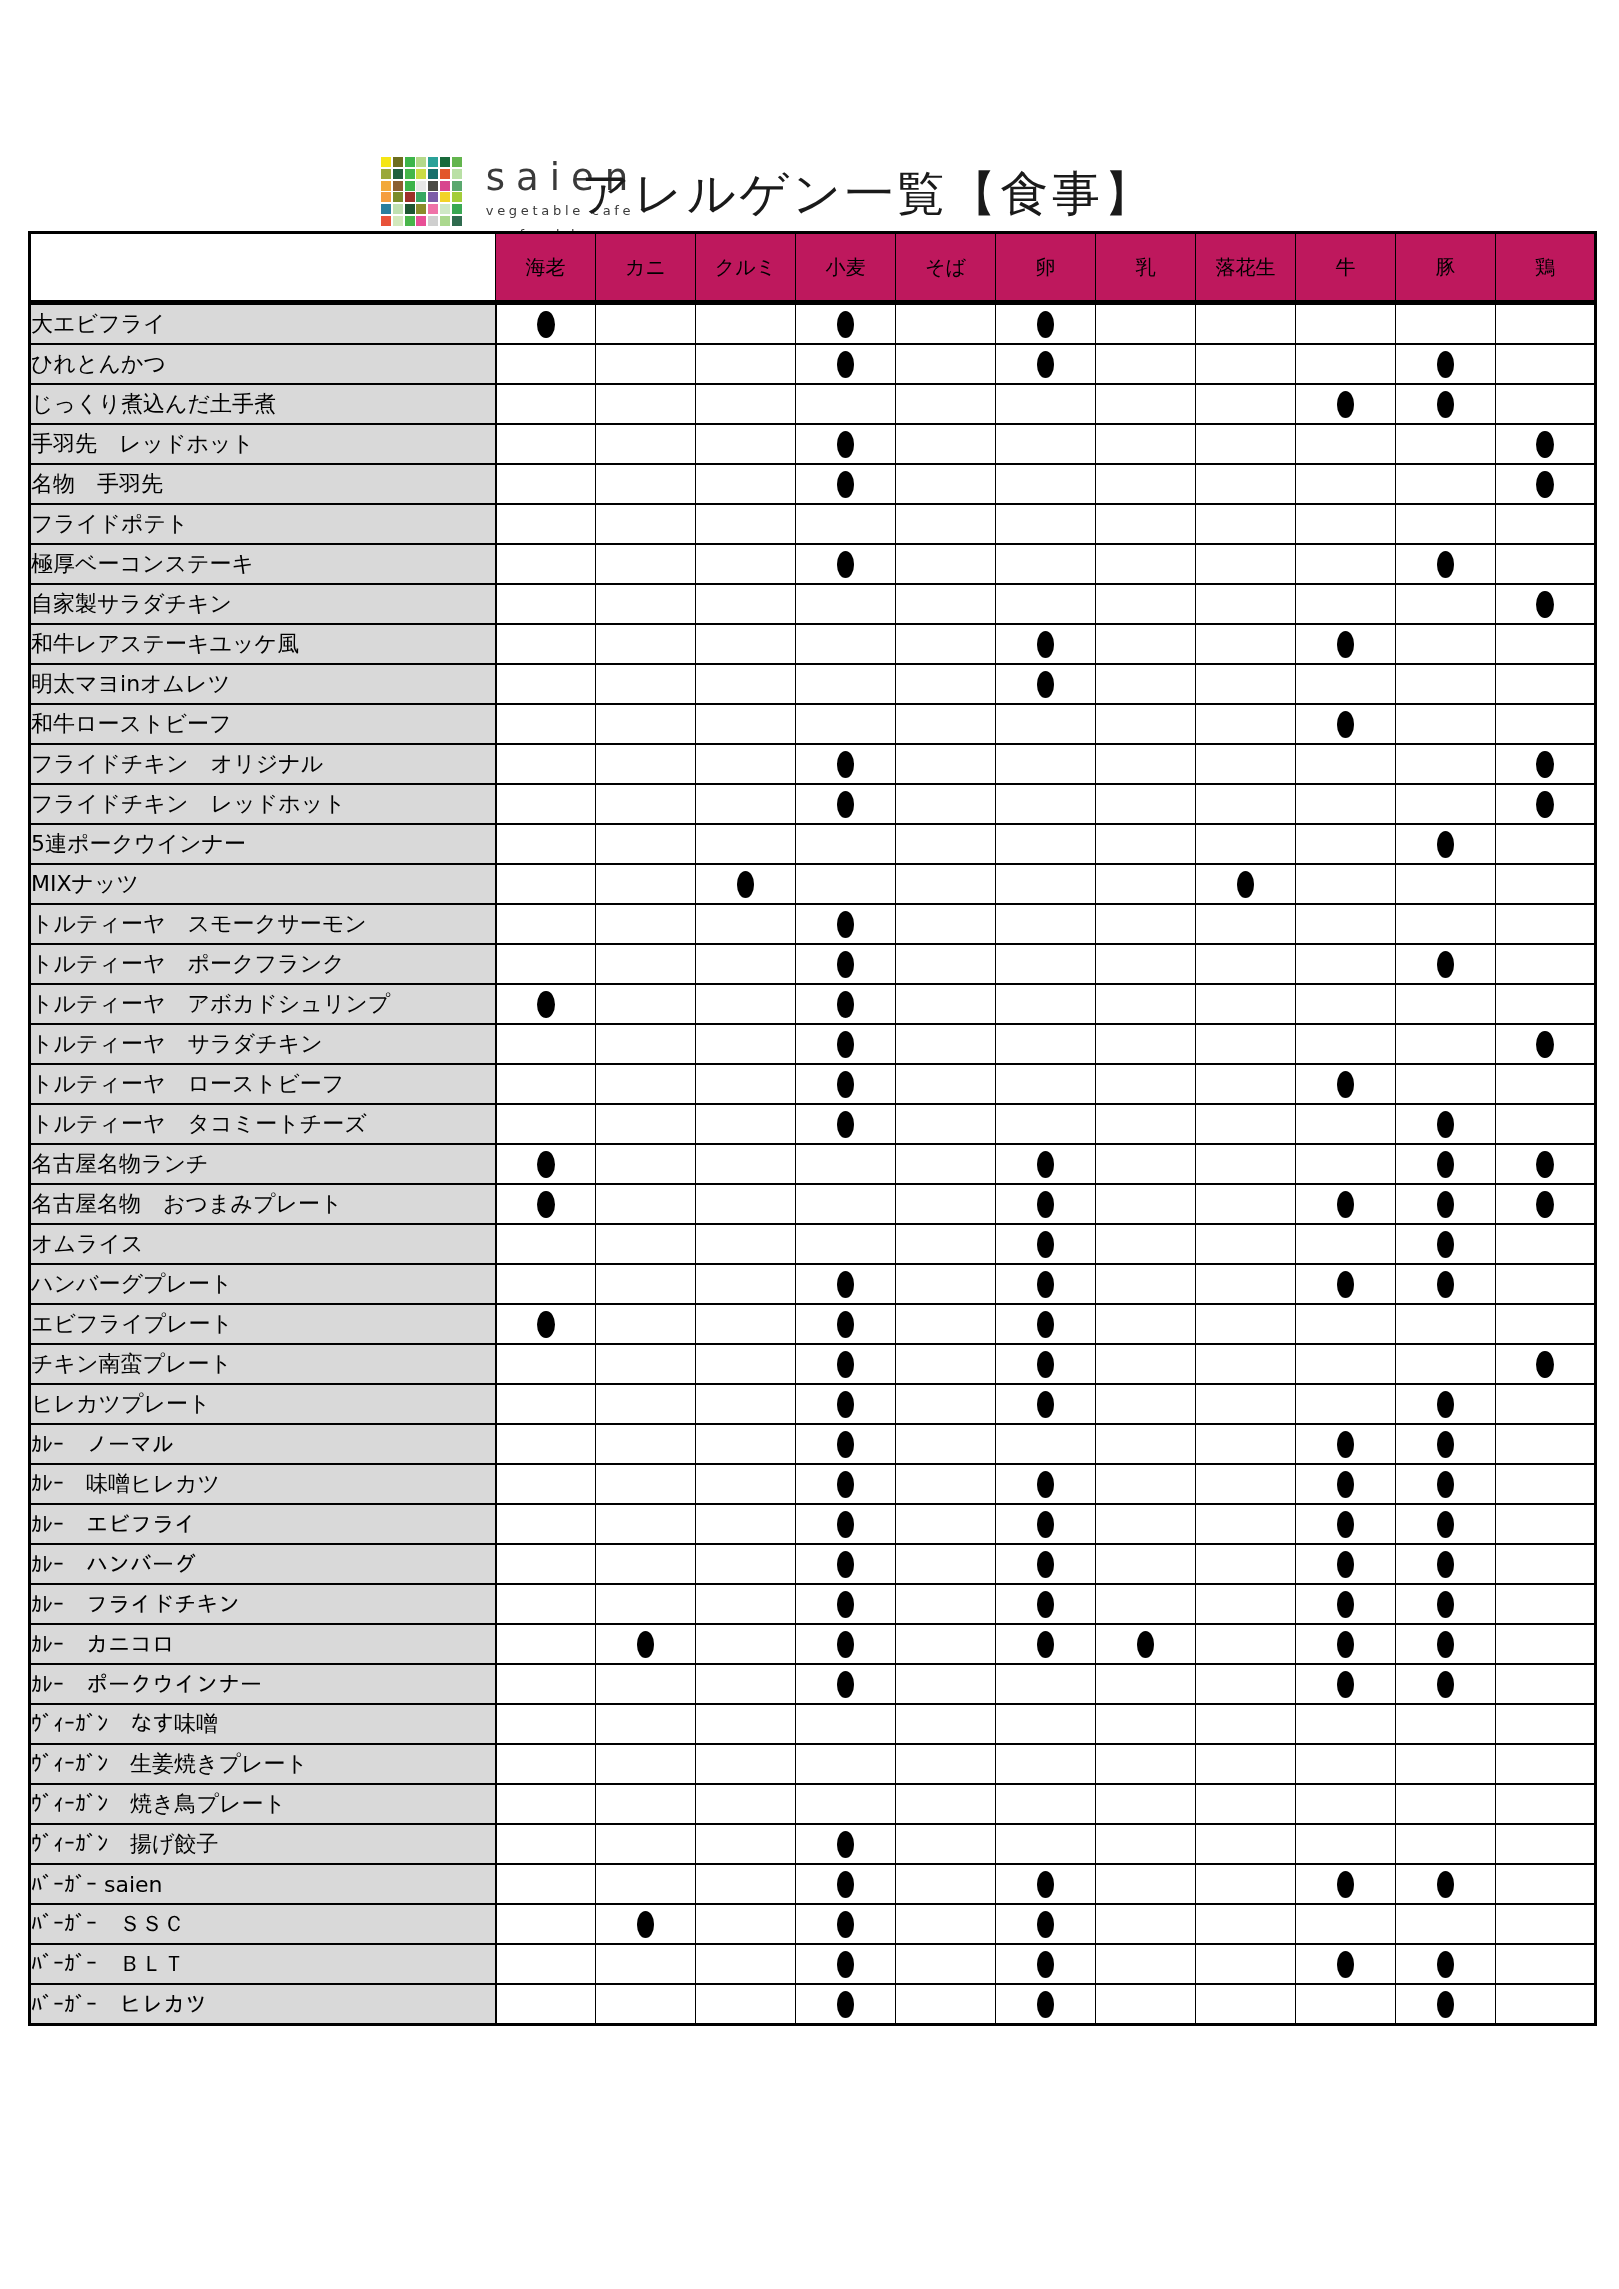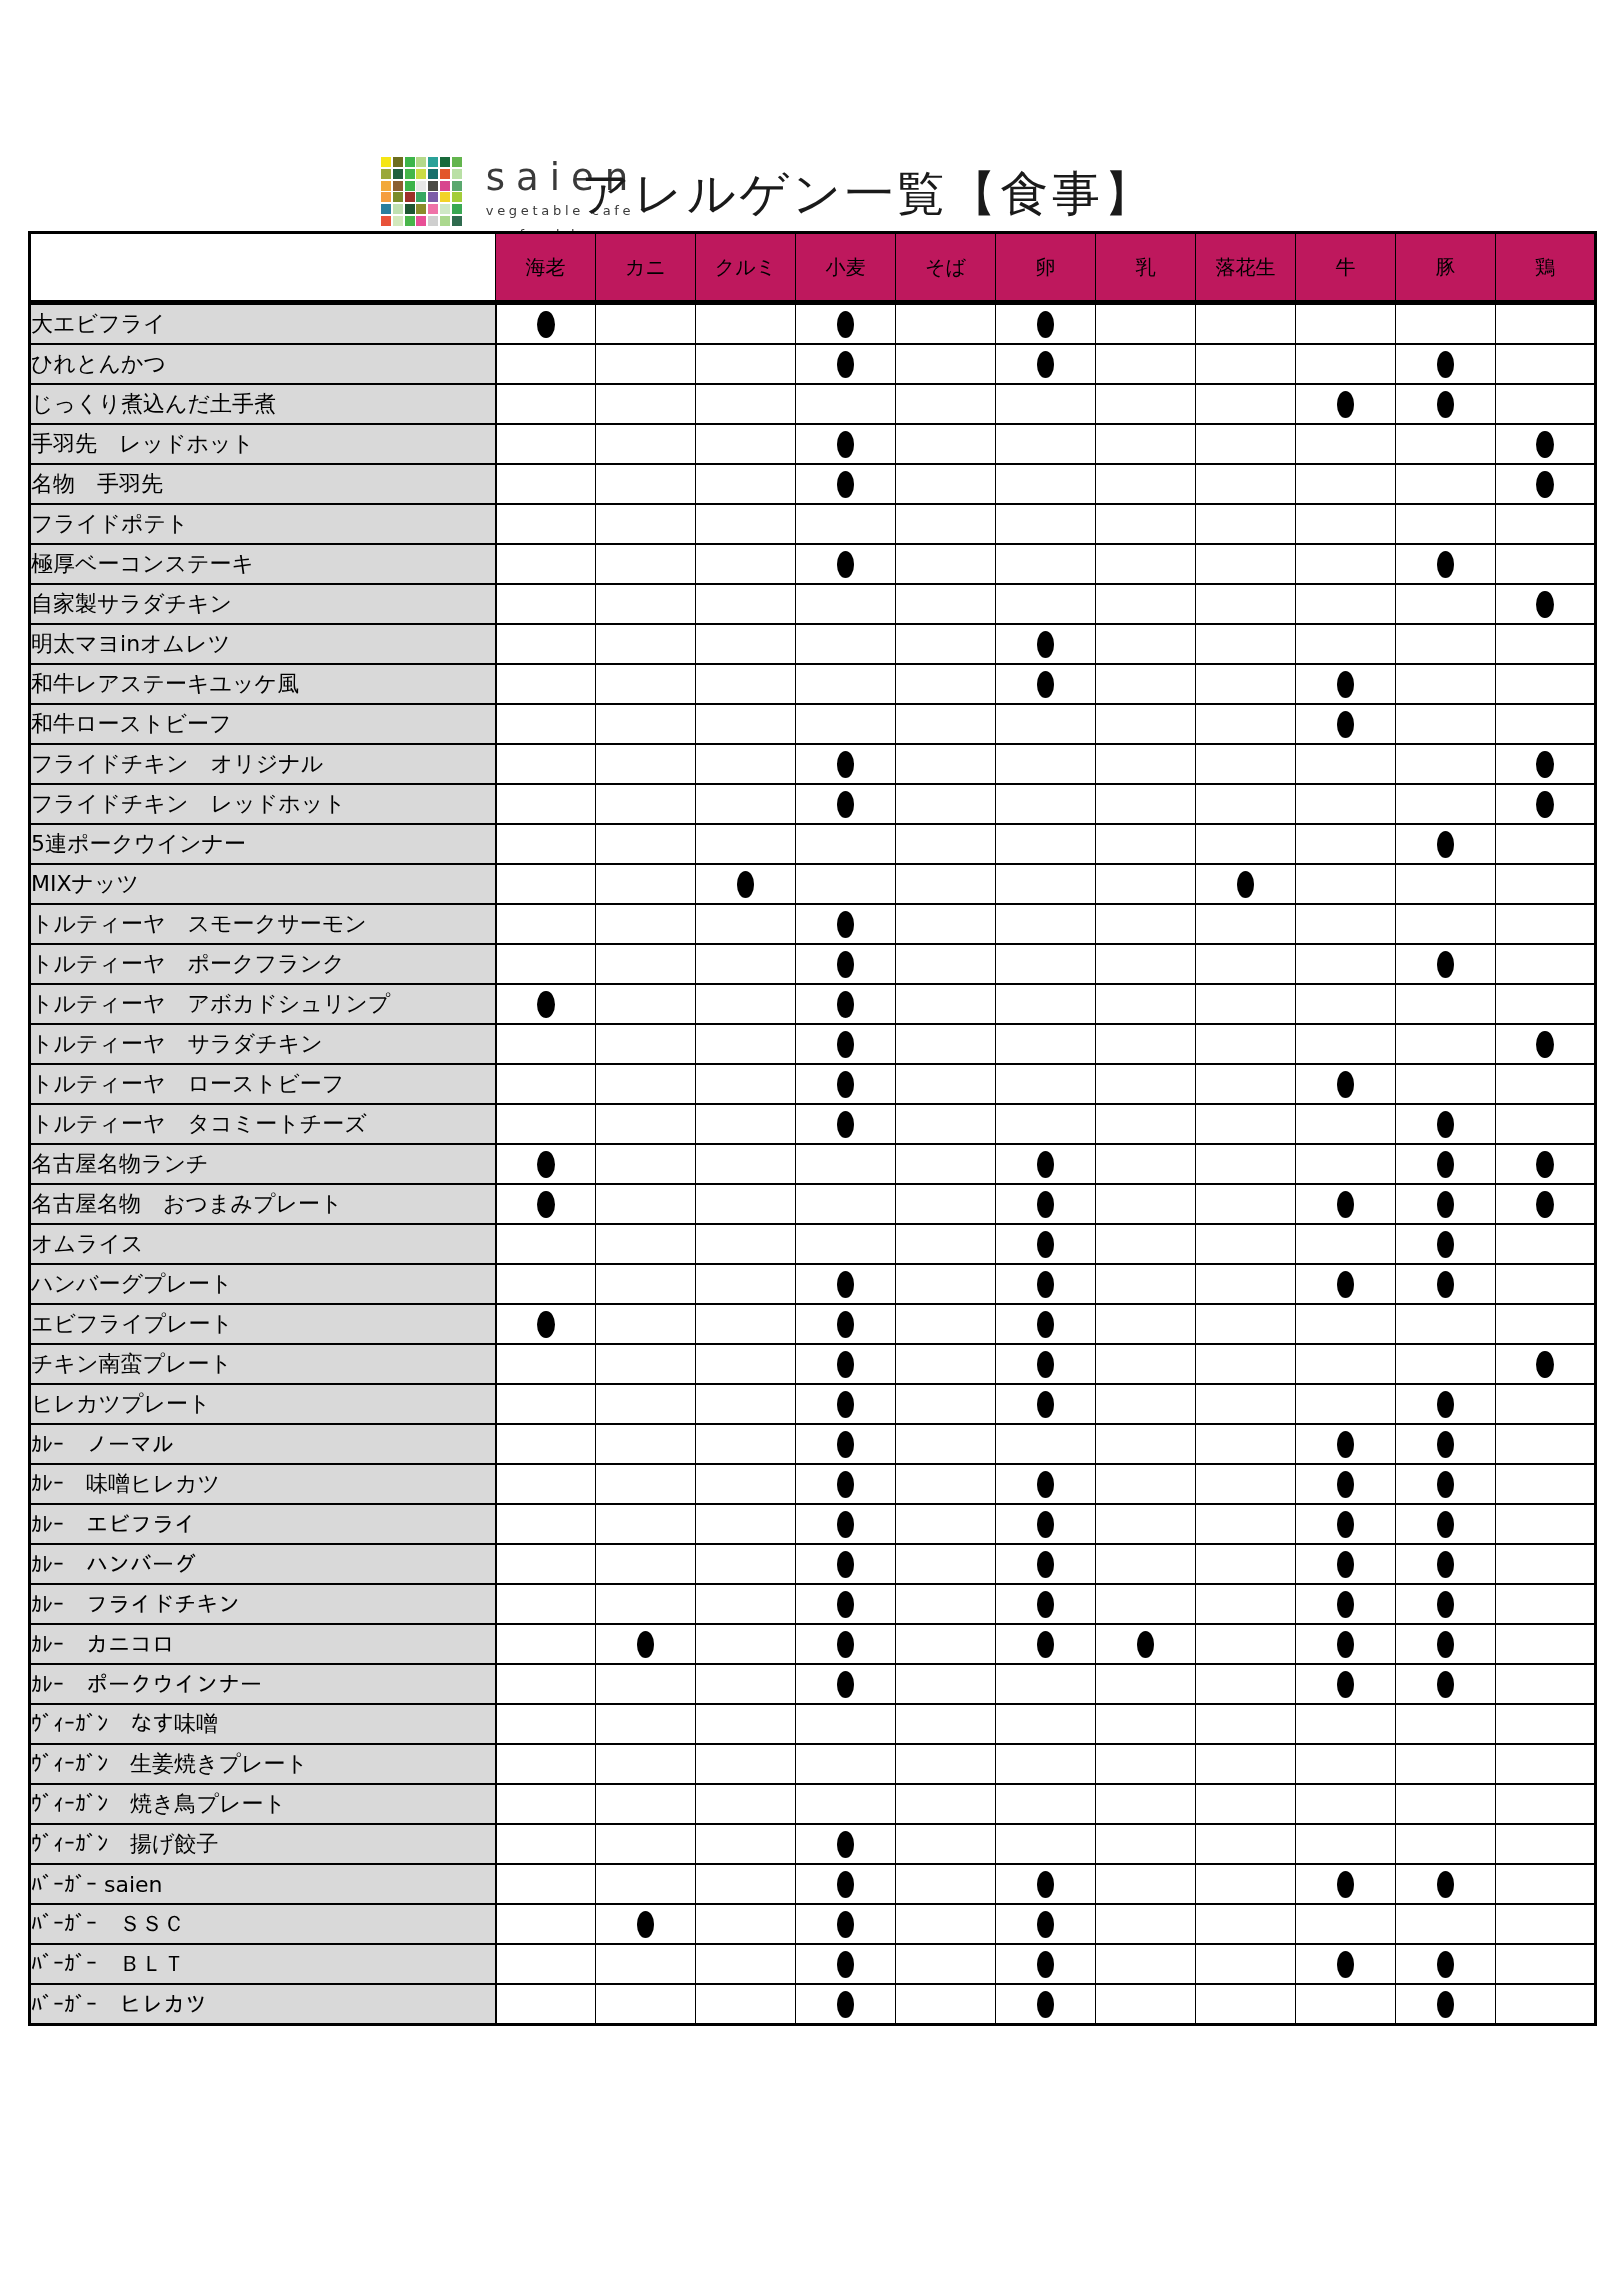--- a/index.html
+++ b/index.html
@@ -242,44 +242,44 @@
         <td class="mark-cell"></td>
         <td class="mark-cell"></td>
         <td class="mark-cell"></td>
         <td class="mark-cell"></td>
         <td class="mark-cell"></td>
         <td class="mark-cell"></td>
         <td class="mark-cell"></td>
         <td class="mark-cell"><span class="dot" style="background: rgb(0, 0, 0);"></span></td>
       </tr>
       <tr>
+        <td class="label-cell">和牛レアステーキユッケ風</td>
+        <td class="mark-cell"></td>
+        <td class="mark-cell"></td>
+        <td class="mark-cell"></td>
+        <td class="mark-cell"></td>
+        <td class="mark-cell"></td>
+        <td class="mark-cell"><span class="dot" style="background: rgb(0, 0, 0);"></span></td>
+        <td class="mark-cell"></td>
+        <td class="mark-cell"></td>
+        <td class="mark-cell"><span class="dot" style="background: rgb(0, 0, 0);"></span></td>
+        <td class="mark-cell"></td>
+        <td class="mark-cell"></td>
+      </tr>
+      <tr>
         <td class="label-cell">明太マヨinオムレツ</td>
         <td class="mark-cell"></td>
         <td class="mark-cell"></td>
         <td class="mark-cell"></td>
         <td class="mark-cell"></td>
         <td class="mark-cell"></td>
         <td class="mark-cell"><span class="dot" style="background: rgb(0, 0, 0);"></span></td>
         <td class="mark-cell"></td>
         <td class="mark-cell"></td>
         <td class="mark-cell"></td>
-        <td class="mark-cell"></td>
-        <td class="mark-cell"></td>
-      </tr>
-      <tr>
-        <td class="label-cell">和牛レアステーキユッケ風</td>
-        <td class="mark-cell"></td>
-        <td class="mark-cell"></td>
-        <td class="mark-cell"></td>
-        <td class="mark-cell"></td>
-        <td class="mark-cell"></td>
-        <td class="mark-cell"><span class="dot" style="background: rgb(0, 0, 0);"></span></td>
-        <td class="mark-cell"></td>
-        <td class="mark-cell"></td>
-        <td class="mark-cell"><span class="dot" style="background: rgb(0, 0, 0);"></span></td>
         <td class="mark-cell"></td>
         <td class="mark-cell"></td>
       </tr>
       <tr>
         <td class="label-cell">和牛ローストビーフ</td>
         <td class="mark-cell"></td>
         <td class="mark-cell"></td>
         <td class="mark-cell"></td>
         <td class="mark-cell"></td>
         <td class="mark-cell"></td>

